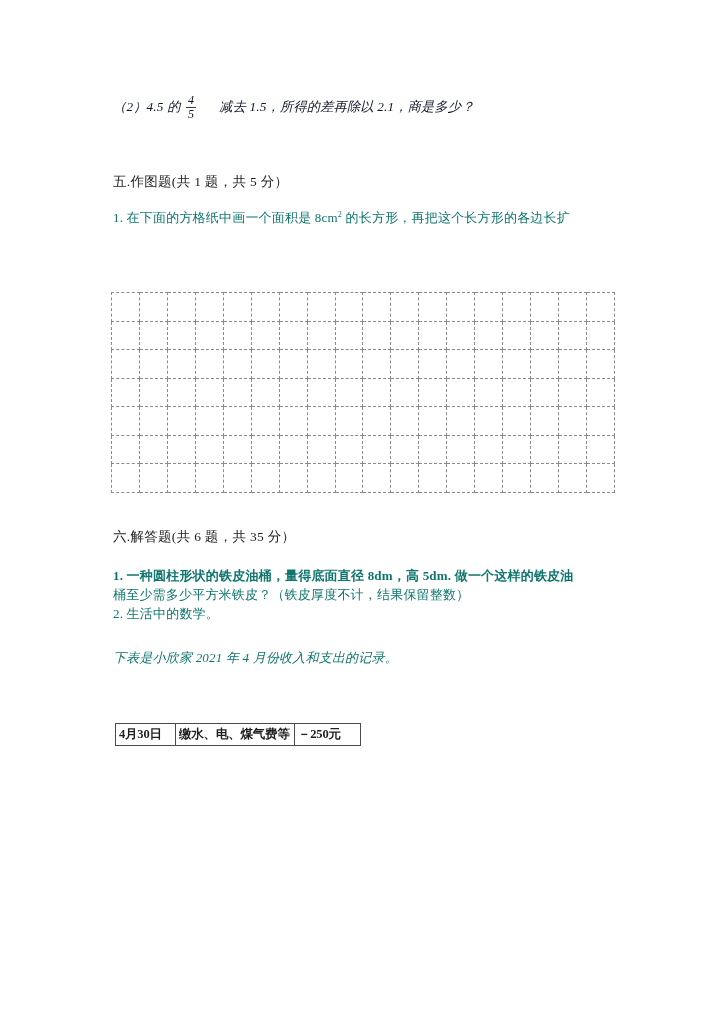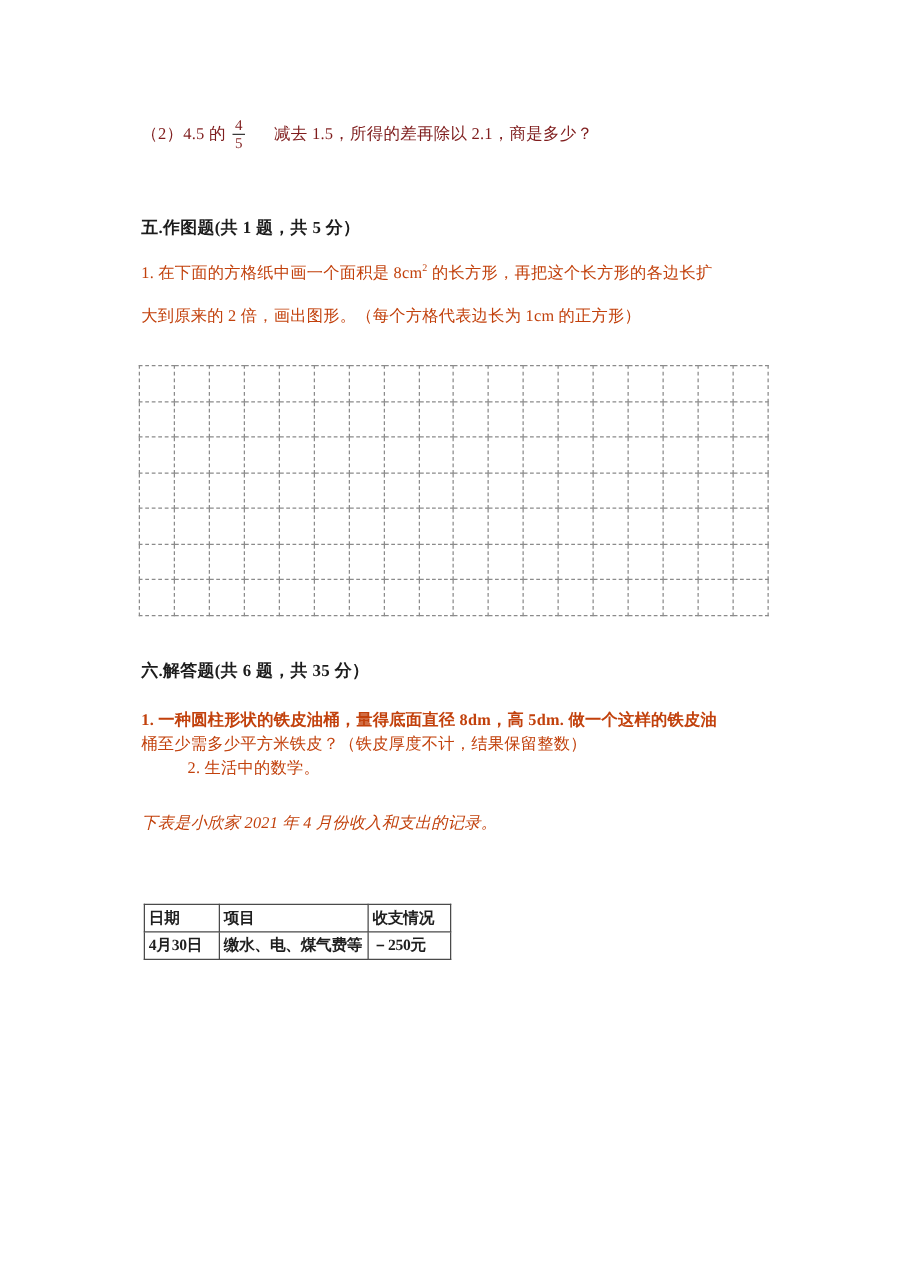--- a/index.html
+++ b/index.html
@@ -22,39 +22,40 @@
     top: 0;
     width: 720px;
     height: 1018px;
   }
 
   
   .qline {
     position: absolute;
     font-size: 13.2px;
     line-height: 1.5;
-    color: #7f1d1d;
+    color: #0f172a;
     white-space: nowrap;
     letter-spacing: 0.2px;
+    font-style: italic;
   }
 
   .section-head {
     position: absolute;
     font-size: 13.5px;
-    font-weight: bold;
+    font-weight: normal;
     color: #1c1c1c;
     white-space: nowrap;
     letter-spacing: 0.3px;
   }
 
   .body-text {
     position: absolute;
     font-size: 13px;
     line-height: 1.55;
-    color: #c2410c;
+    color: #0f766e;
     letter-spacing: 0.2px;
   }
 
   
   .frac {
     display: inline-flex;
     flex-direction: column;
     align-items: center;
     justify-content: center;
     vertical-align: middle;
@@ -132,21 +133,20 @@
     <span style="display:inline-block;width:14px;"></span>
     <span>减去 1.5，所得的差再除以 2.1，商是多少？</span>
   </div>
 
   <div class="section-head" style="left:113px; top:173px;">五.作图题(共 1 题，共 5 分）</div>
 
   <div class="body-text" style="left:113px; top:208px; width:530px;">
     <span>1. 在下面的方格纸中画一个面积是 8cm</span><sup class="sq">2</sup><span> 的长方形，再把这个长方形的各边长扩</span>
   </div>
 
-  <div class="body-text" style="left:113px; top:243px; width:530px;">大到原来的 2 倍，画出图形。（每个方格代表边长为 1cm 的正方形）</div>
 
   <div class="grid-wrap" id="grid-paper" style="left:111px; top:292px; width:504px; height:201px;">
     <table>
         <tbody id="grid-body">
           <tr>
             <td></td>
             <td></td>
             <td></td>
             <td></td>
             <td></td>
@@ -287,37 +287,32 @@
         </tbody>
       </table>
   </div>
 
   <div class="section-head" style="left:113px; top:528px;">六.解答题(共 6 题，共 35 分）</div>
 
   <div class="body-text" style="left:113px; top:566px; width:535px;font-weight:bold;">1. 一种圆柱形状的铁皮油桶，量得底面直径 8dm，高 5dm. 做一个这样的铁皮油</div>
 
   <div class="body-text" style="left:113px; top:585px; width:535px;">桶至少需多少平方米铁皮？（铁皮厚度不计，结果保留整数）</div>
 
-  <div class="body-text" style="left:113px; top:604px; width:535px;margin-left:37px;">2. 生活中的数学。</div>
+  <div class="body-text" style="left:113px; top:604px; width:535px;">2. 生活中的数学。</div>
 
   <div class="body-text" style="left:113px; top:648px; width:535px;font-style:italic;">下表是小欣家 2021 年 4 月份收入和支出的记录。</div>
 
   <table class="data-table" id="ledger-table" style="left:115px; top:723px;">
     <colgroup>
       <col class="col-date">
         <col class="col-item">
         <col class="col-amount">
     </colgroup>
     <tbody id="ledger-body">
         <tr>
-          <td>日期</td>
-          <td>项目</td>
-          <td class="amount">收支情况</td>
-        </tr>
-        <tr>
           <td>4月30日</td>
           <td>缴水、电、煤气费等</td>
           <td class="amount">－250元</td>
         </tr>
       </tbody>
   </table>
 
 </div>
 
 </body></html>

